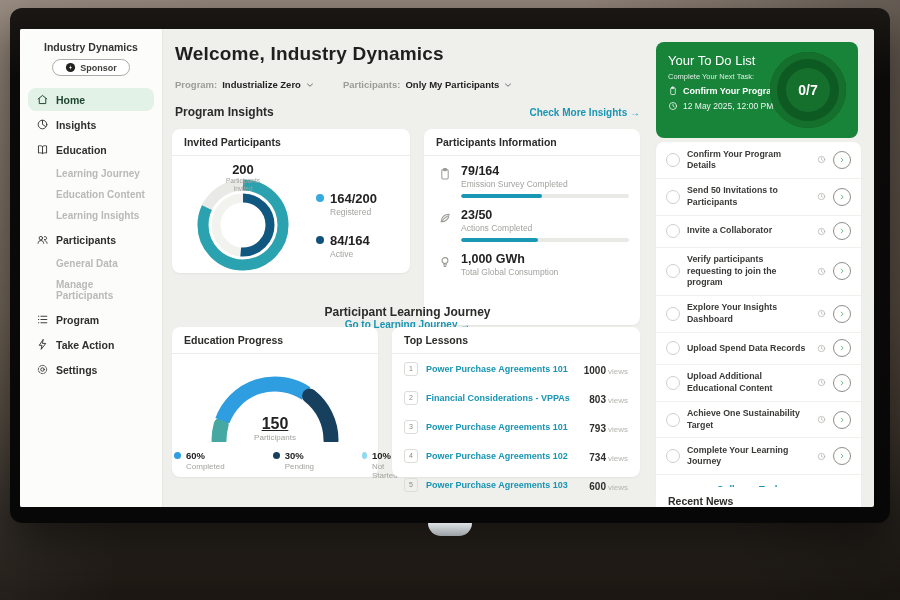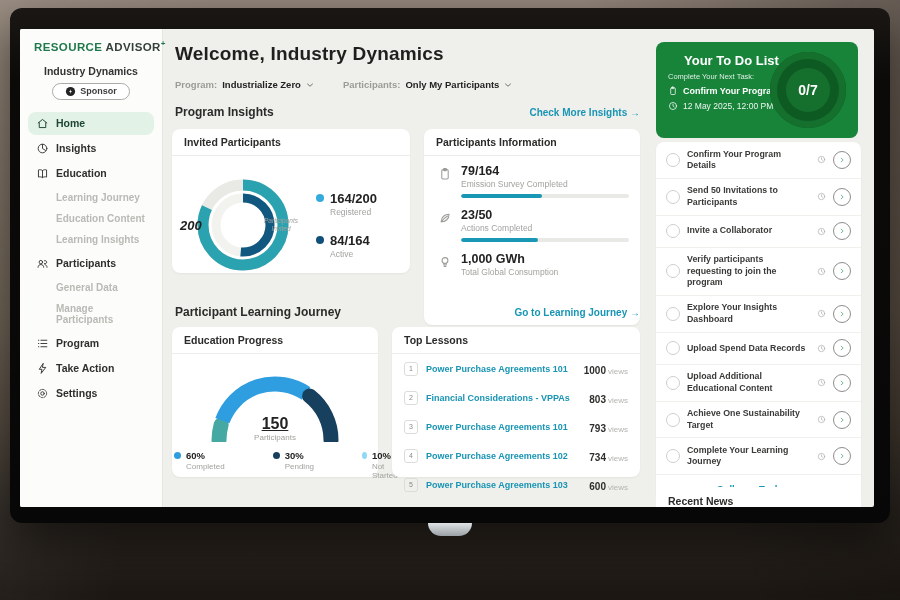--- a/index.html
+++ b/index.html
@@ -44,21 +44,21 @@
   .filter .chev{width:10px;height:10px;color:#444;}
   .sec-head{position:absolute;display:flex;justify-content:space-between;align-items:center;width:465px;left:155px;}
   .sec-title{font-size:12px;font-weight:700;color:#2b2b29;}
   .teal-link{font-size:10px;font-weight:700;color:var(--teal-link,#199bb7);cursor:pointer;}
   .card{position:absolute;background:#fff;border-radius:8px;box-shadow:0 1px 2px rgba(0,0,0,0.05);}
   .card-h{padding:7px 12px;border-bottom:1px solid #ececе8;border-bottom:1px solid #ececea;font-size:10.5px;font-weight:700;color:#2b2b29;}
 
   
   .inv-body{display:flex;align-items:center;padding:6px 8px;}
   .donut-wrap{position:relative;width:126px;height:126px;}
-  .donut-center{position:absolute;inset:0;display:flex;flex-direction:row;align-items:center;justify-content:space-between;text-align:center;font-style:italic;}
+  .donut-center{position:absolute;inset:0;display:flex;flex-direction:column;align-items:center;justify-content:flex-start;text-align:center;}
   .donut-center .v{font-size:13px;font-weight:700;color:#222;}
   .donut-center .l{font-size:6.5px;color:#a2a29e;width:50px;line-height:1.3;}
   .legend-col{margin-left:10px;display:flex;flex-direction:column;gap:16px;}
   .leg-item{display:flex;align-items:flex-start;gap:6px;}
   .dot{width:8px;height:8px;border-radius:50%;margin-top:3px;}
   .leg-item .v{font-size:13px;font-weight:700;color:#222;}
   .leg-item .l{font-size:8.5px;color:#a2a29e;margin-top:1px;}
 
   
   .pi-body{padding:8px 14px;}
@@ -82,21 +82,21 @@
 
   
   .lesson-row{display:flex;align-items:center;padding:5.5px 12px;}
   .rank{width:12px;height:12px;border:1px solid #dcdcd8;border-radius:3px;font-size:7px;color:#8a8a86;display:flex;align-items:center;justify-content:center;flex:0 0 12px;}
   .lesson-t{margin-left:8px;font-size:9px;font-weight:700;color:var(--teal-link,#1a93b3);flex:1;cursor:pointer;}
   .views .n{font-size:10px;font-weight:700;color:#2e2e2c;}
   .views .s{font-size:8px;color:#b3b3af;margin-left:2px;}
 
   
   .todo-card{position:absolute;left:636px;top:13px;width:202px;height:96px;background:var(--todo-green,#17843a);border-radius:8px;color:#fff;padding:11px 12px;box-sizing:border-box;}
-  .todo-title{font-size:13px;font-weight:700;margin-left:16px;}
+  .todo-title{font-size:13px;font-weight:400;}
   .todo-sub{font-size:7.5px;margin-top:4px;color:rgba(255,255,255,0.85);}
   .todo-next{display:flex;align-items:center;gap:5px;margin-top:5px;font-size:9px;font-weight:700;}
   .todo-date{display:flex;align-items:center;gap:5px;margin-top:5px;font-size:8.5px;color:rgba(255,255,255,0.92);}
   .tico{width:10px;height:10px;color:#fff;flex:0 0 10px;}
   .todo-ring{position:absolute;right:12px;top:10px;width:76px;height:76px;border-radius:50%;
     background:#15702e;display:flex;align-items:center;justify-content:center;
     box-shadow:inset 0 0 0 7px #15702e, inset 0 0 0 16px var(--todo-ring,#0e5a23);}
   .todo-ring span{font-size:14px;font-weight:700;}
 
   
@@ -114,24 +114,20 @@
 </style>
 </head>
 <body>
 
 <div class="monitor"></div>
 <div class="stand"></div>
 
 <div class="screen">
 
   <div class="sidebar">
-    <div class="logo">
-      <span class="g">RESOURCE</span>
-      <span class="d">ADVISOR</span><sup>+</sup>
-    </div>
     <div class="org">Industry Dynamics</div>
     <div class="sponsor">
       <svg width="11" height="11" viewBox="0 0 24 24">
           <circle cx="12" cy="12" r="10" fill="#232321"></circle>
           <path d="M13.2 6.5 L9 13 H11.8 L10.8 17.5 L15 11 H12.2 Z" fill="#fff"></path>
         </svg>
       <span>Sponsor</span>
     </div>
     <div class="nav">
       <div class="nav-item active">
@@ -313,21 +309,21 @@
             </svg>
           </span>
         <span>
             <div class="pi-v">1,000 GWh</div>
         <div class="pi-l">Total Global Consumption</div>
           </span>
       </div>
     </div>
   </div>
 
-  <div class="sec-head" style="top:276px;">
+  <div class="sec-head" style="top:276px;flex-direction:column;">
     <span class="sec-title">Participant Learning Journey</span>
     <span class="teal-link"><span>Go to Learning Journey</span> <span>→</span></span>
   </div>
 
   <div class="card" style="left:152px;top:298px;width:206px;height:150px;">
     <div class="card-h">Education Progress</div>
     <div class="gauge-wrap">
       <svg id="gauge" width="170" height="80" viewBox="0 0 170 80">
           <path d="M 29 78 A 56 56 0 0 1 31.12645039117919 62.7146916110298" fill="none" stroke="#46a8a2" stroke-width="15" stroke-linecap="round"></path>
           <path d="M 32.43090397138305 58.69999630222705 A 56 56 0 0 1 116.18503452333852 31.486629645034483" fill="none" stroke="#2e9ee0" stroke-width="15" stroke-linecap="butt"></path>

